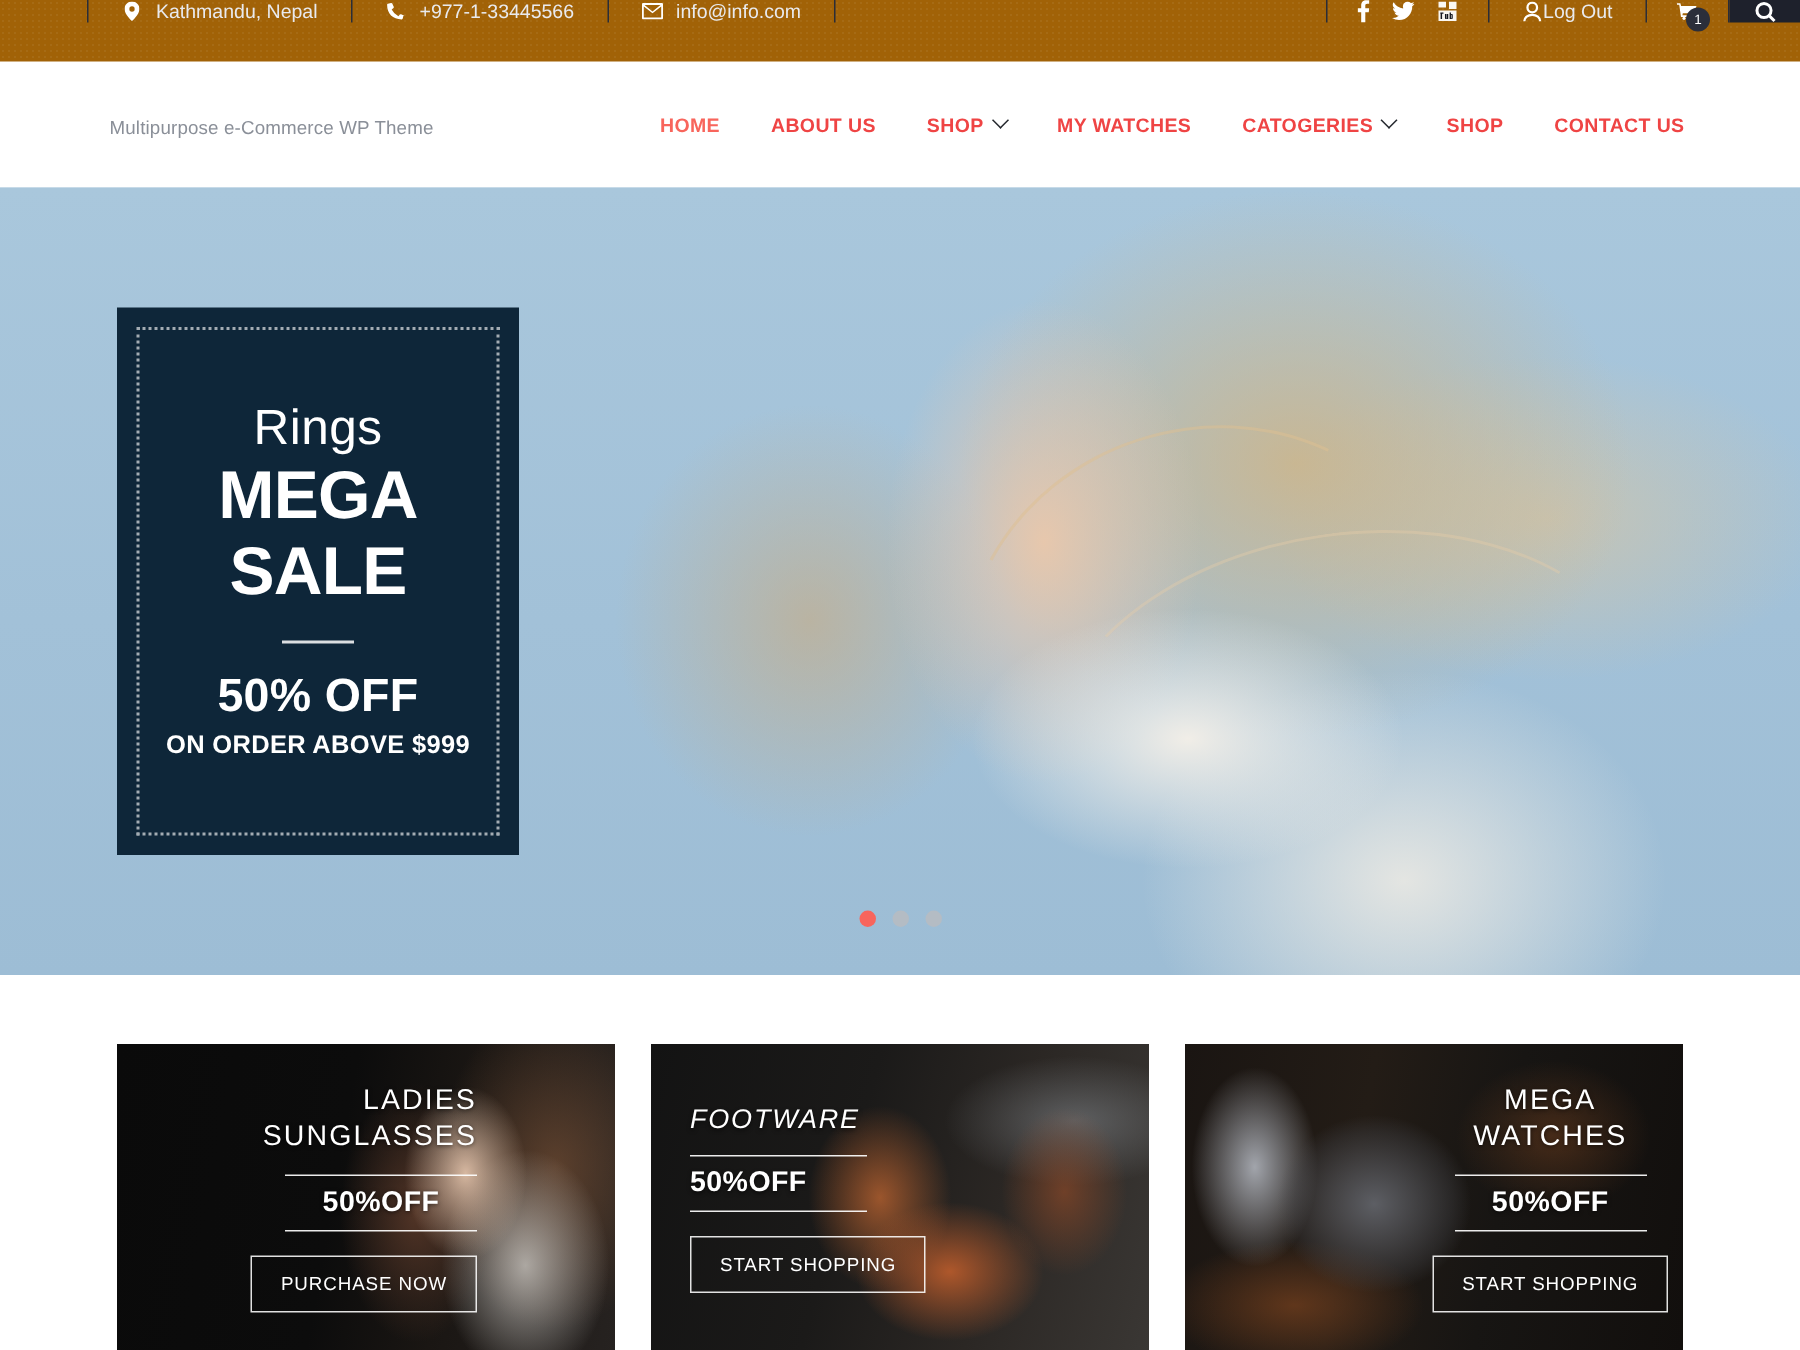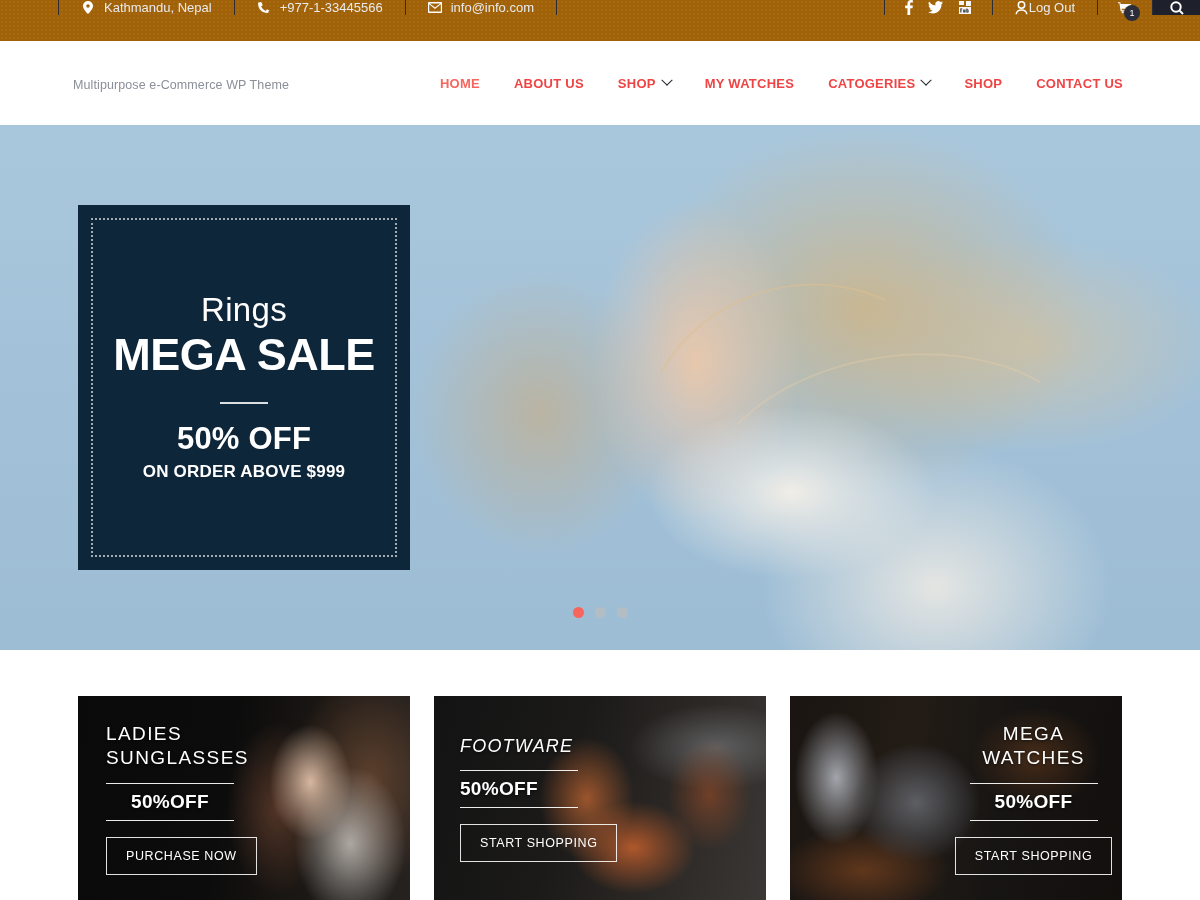--- a/index.html
+++ b/index.html
@@ -176,21 +176,21 @@
     border-radius: 50%;
     border: 2px solid rgba(222,192,146,0.45);
     border-color: rgba(222,192,146,0.5) transparent transparent transparent;
     pointer-events: none;
   }
 
   .promo {
     position: absolute;
     left: 78px;
     top: 80px;
-    width: 332px;
+    width: 268px;
     height: 365px;
     background: #0e2639;
     padding: 13px;
     z-index: 5;
   }
   .promo-inner {
     width: 100%;
     height: 100%;
     border: 2px dotted rgba(255,255,255,0.62);
     display: flex;
@@ -307,21 +307,21 @@
   .card-overlay {
     position: absolute;
     inset: 0;
     z-index: 2;
     display: flex;
     flex-direction: column;
     justify-content: center;
     color: #ffffff;
     padding: 0 28px;
   }
-  .card-overlay.pos-left { align-items: flex-start; padding-right: 116px; border-radius: 30px; }
+  .card-overlay.pos-left { align-items: flex-end; padding-right: 92px; border-radius: 30px; }
   .card-overlay.pos-left2 { align-items: flex-start; padding-left: 26px; padding-right: 75px; }
   .card-overlay.pos-right { align-items: center; padding-left: 175px; padding-right: 20px; }
 
   .card-kicker {
     font-size: 19px;
     font-weight: normal;
     letter-spacing: 1.4px;
     line-height: 1.25;
     text-align: center;
     text-shadow: 0 1px 3px rgba(0,0,0,0.6);

